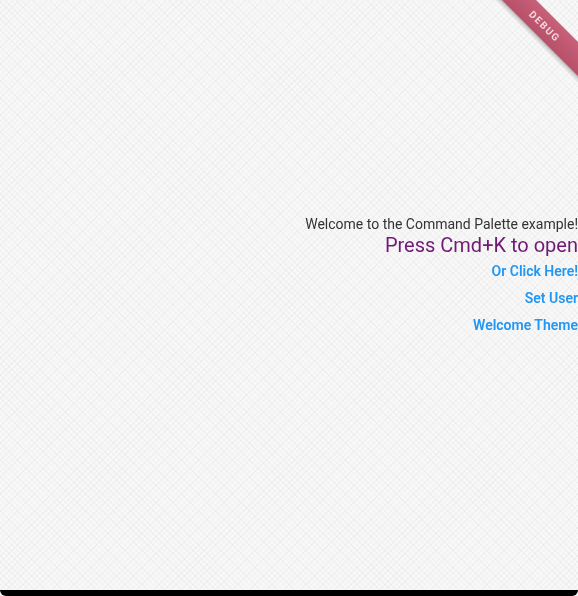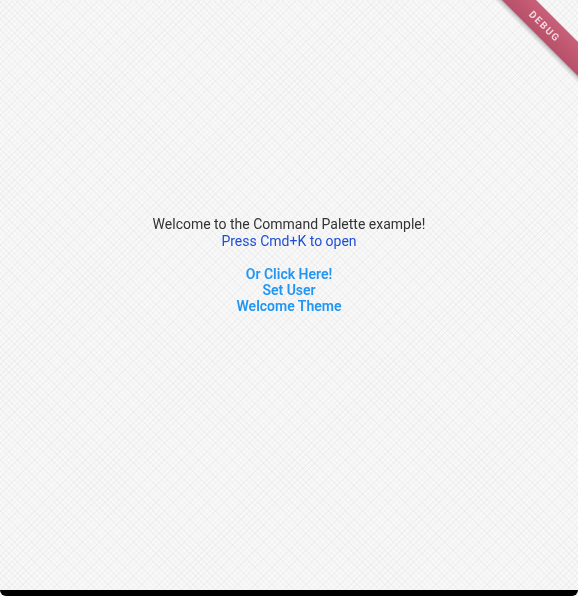--- a/index.html
+++ b/index.html
@@ -18,42 +18,43 @@
       position: relative;
       overflow: hidden;
     }
     .content-area {
       position: absolute;
       top: 216px;
       left: 0;
       right: 0;
       display: flex;
       flex-direction: column;
-      align-items: center;
+      align-items: flex-end;
       text-align: center;
     }
     .welcome-line1 {
       font-size: 14px;
       color: #333;
       line-height: 1.2;
     }
     .welcome-line2 {
-      font-size: 14px;
-      color: #1d4ed8;
+      font-size: 20px;
+      color: #701a75;
       line-height: 1.2;
     }
     .link-button {
       color: #2196F3;
       font-size: 14px;
       font-weight: 600;
       cursor: pointer;
+      margin-top: 11px;
       display: block;
     }
     .link-button:first-of-type {
-      margin-top: 16px;
+      margin-top: 6px;
     }
     .debug-banner {
       position: absolute;
       top: 0;
       right: 0;
       width: 95px;
       height: 95px;
       overflow: hidden;
       pointer-events: none;
     }

